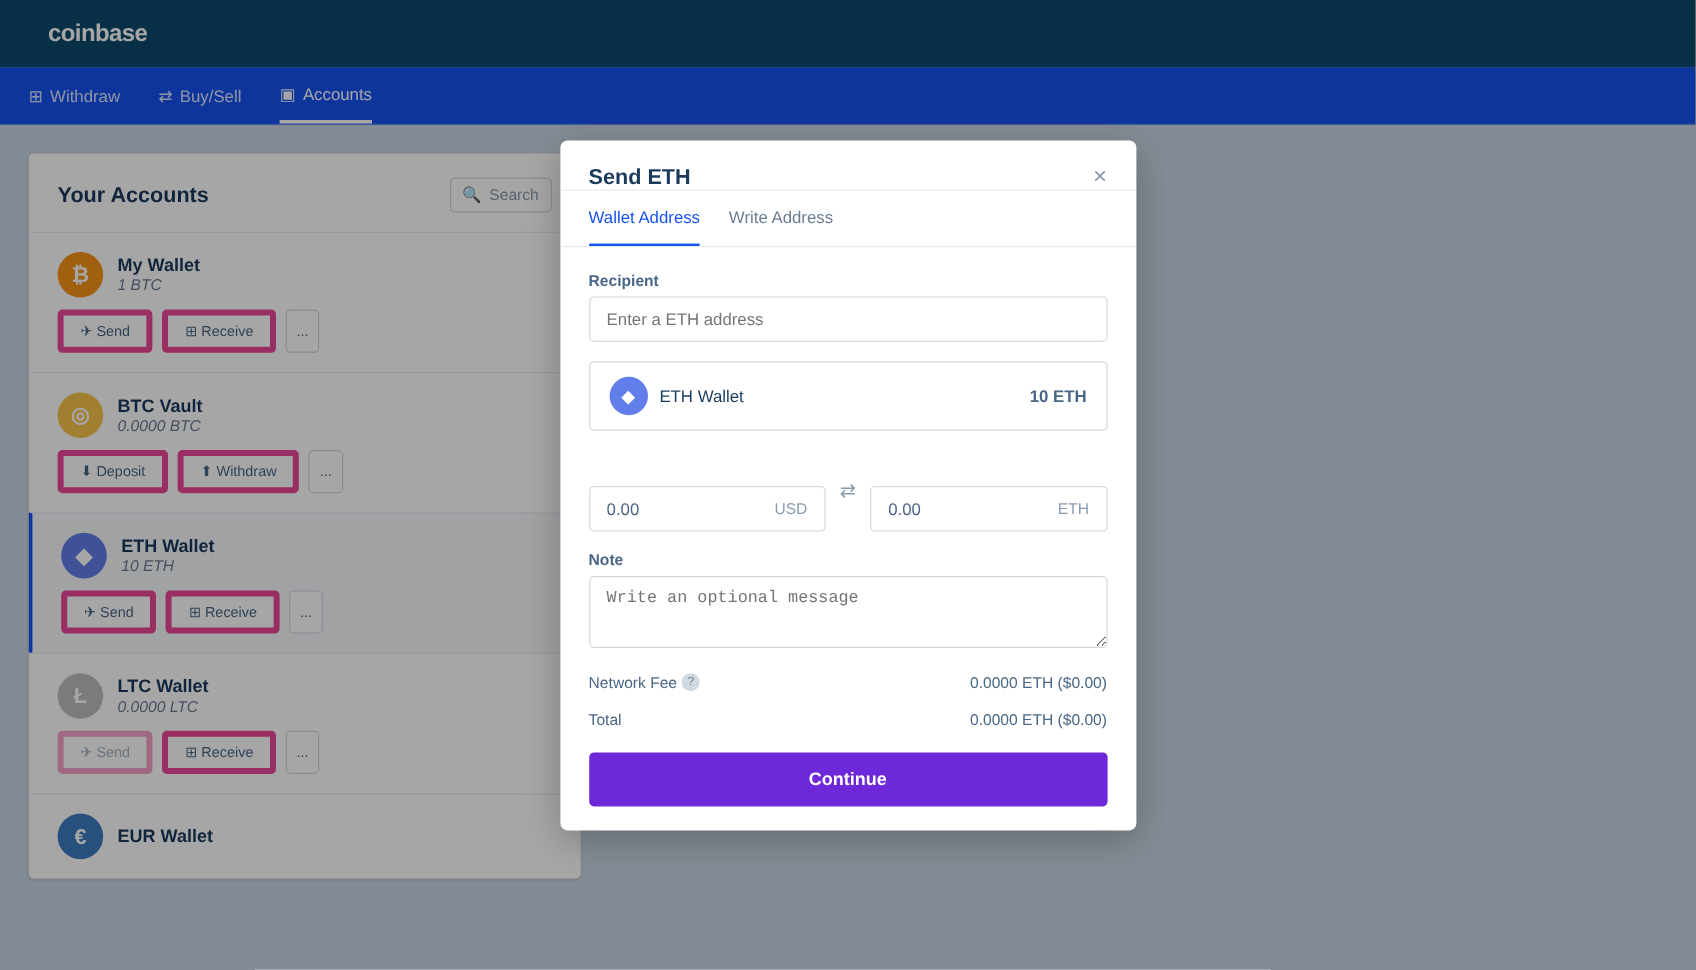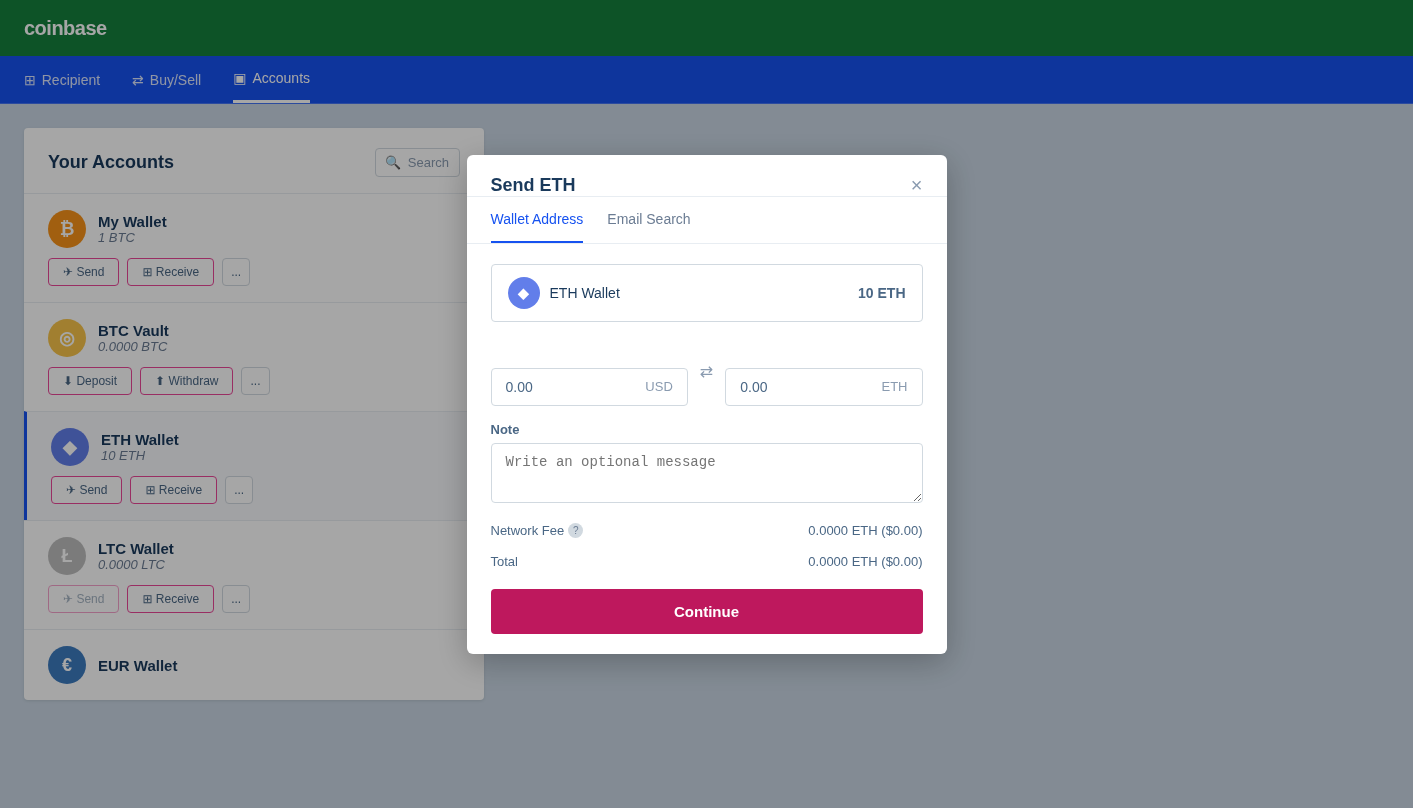--- a/index.html
+++ b/index.html
@@ -1,24 +1,24 @@
 <!DOCTYPE html>
 <html><head>
   <meta charset="utf-8">
   <style>
     * { box-sizing: border-box; margin: 0; padding: 0; }
     body { font-family: -apple-system, BlinkMacSystemFont, 'Segoe UI', sans-serif; background: #c9d6e3; }
 
     
     .header {
-      background: #15803d;
+      background: #0c4a6e;
       height: 56px;
       display: flex;
       align-items: center;
-      padding: 0 24px;
+      padding: 0 40px;
     }
     .header-logo {
       color: white;
       font-size: 20px;
       font-weight: 700;
       letter-spacing: -0.5px;
     }
 
     
     .nav {
@@ -112,21 +112,21 @@
     .account-icon.eth { background: #627eea; }
     .account-icon.ltc { background: #bebebe; }
     .account-icon.eur { background: #3d7bbf; }
     .account-name { font-size: 15px; font-weight: 600; color: #1a3a5c; }
     .account-balance { font-size: 13px; color: #6b7c93; font-style: italic; }
     .account-actions {
       display: flex;
       gap: 8px;
     }
     .btn-action {
-      border: 1px solid #ec4899;
+      border: 5px solid #ec4899;
       background: white;
       border-radius: 4px;
       padding: 6px 14px;
       font-size: 12px;
       color: #4a6785;
       cursor: pointer;
       display: flex;
       align-items: center;
       gap: 5px;
     }
@@ -316,21 +316,21 @@
       display: inline-flex;
       align-items: center;
       justify-content: center;
       font-size: 10px;
       color: #6b7c93;
       cursor: pointer;
     }
     .fee-value { color: #4a6785; font-weight: 500; }
 
     .continue-btn {
-      background: #be185d;
+      background: #6d28d9;
       color: white;
       border: none;
       border-radius: 4px;
       width: 100%;
       padding: 14px;
       font-size: 15px;
       font-weight: 600;
       cursor: pointer;
       margin-top: 4px;
     }
@@ -338,21 +338,21 @@
 </head>
 <body>
 
 <div class="header">
   <span class="header-logo">coinbase</span>
 </div>
 
 <nav class="nav">
   <a class="nav-item">
     <span>⊞</span>
-    <span>Recipient</span>
+    <span>Withdraw</span>
   </a>
   <a class="nav-item">
     <span>⇄</span>
     <span>Buy/Sell</span>
   </a>
   <a class="nav-item active">
     <span>▣</span>
     <span>Accounts</span>
   </a>
 </nav>
@@ -444,26 +444,30 @@
     <div class="modal-header">
       <span class="modal-title">Send ETH</span>
       <button class="close-btn">×</button>
     </div>
 
     <div class="modal-tabs">
       <div class="modal-tab active">
         <span>Wallet Address</span>
       </div>
       <div class="modal-tab">
-        <span>Email Search</span>
+        <span>Write Address</span>
       </div>
     </div>
 
     <div class="modal-body">
 
+      <div>
+        <div class="field-label">Recipient</div>
+        <input class="field-input" type="text" placeholder="Enter a ETH address" style="">
+      </div>
 
       <div>
         <div class="withdraw-from-box">
           <div class="withdraw-left">
             <div class="eth-icon">◆</div>
             <span class="withdraw-name">ETH Wallet</span>
           </div>
           <span class="withdraw-balance">10 ETH</span>
         </div>
       </div>

